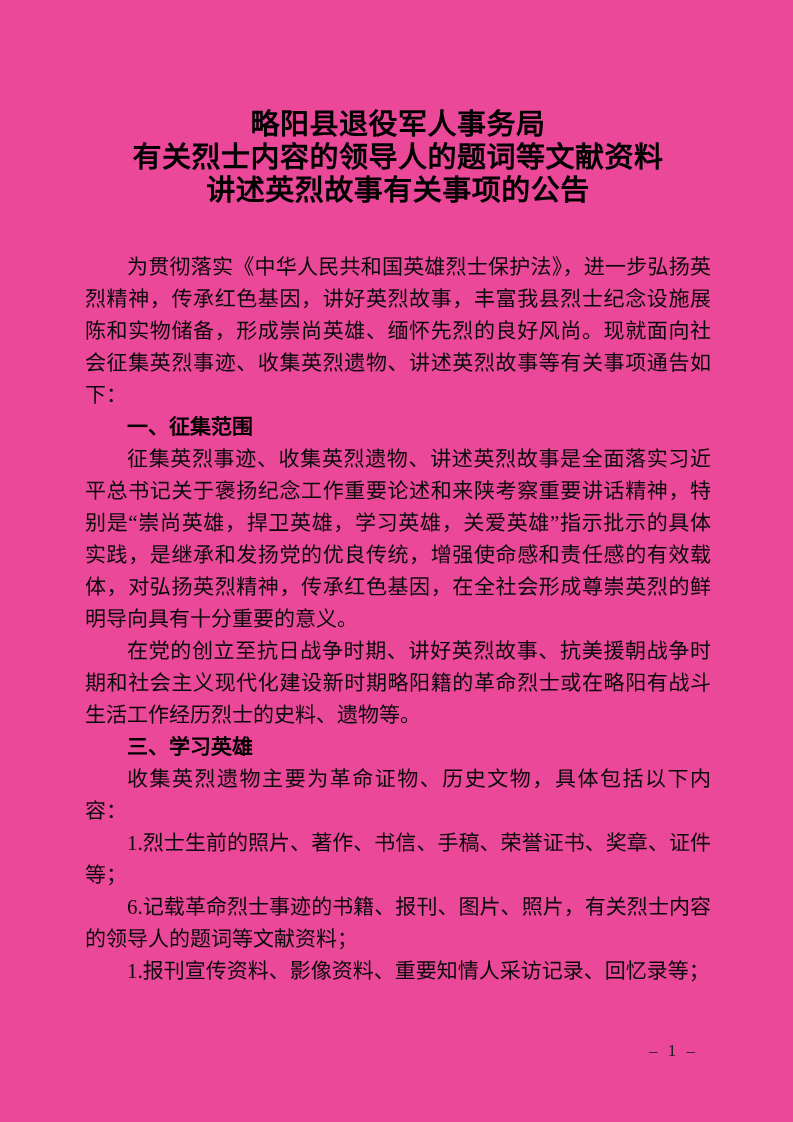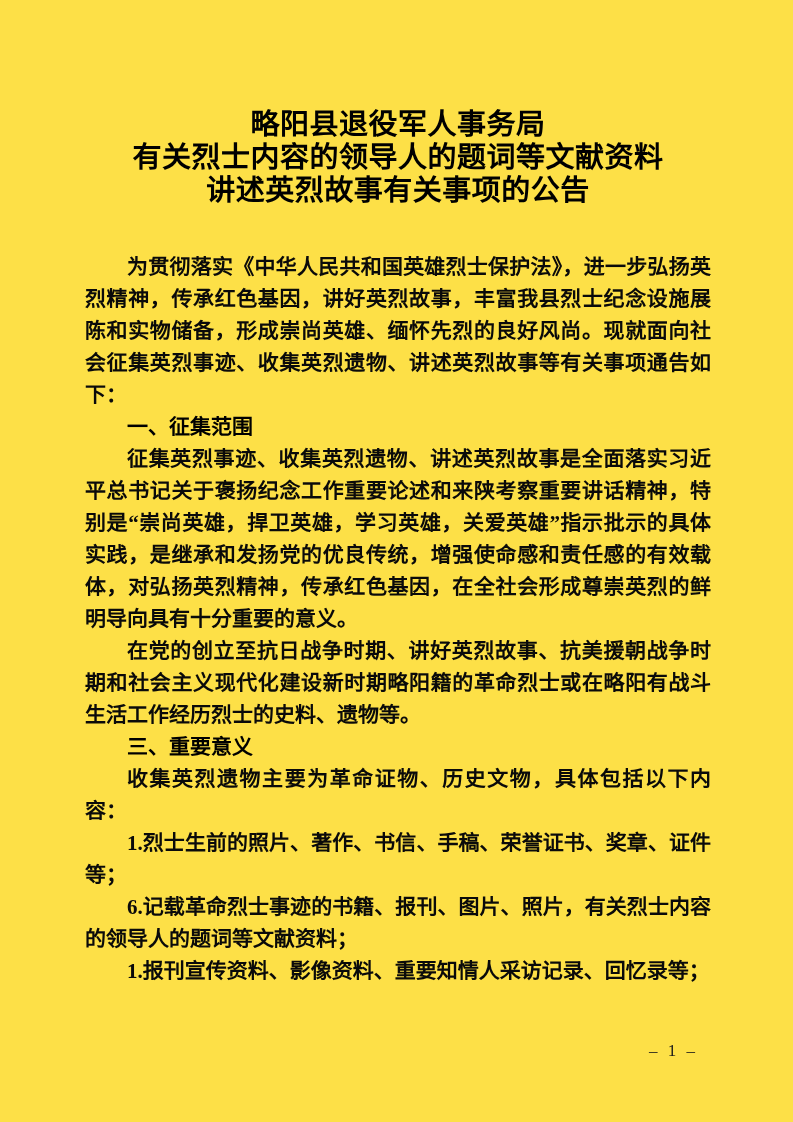--- a/index.html
+++ b/index.html
@@ -4,21 +4,21 @@
 <style>
   html, body {
     margin: 0;
     padding: 0;
     background: #ffffff;
   }
   .page {
     position: relative;
     width: 793px;
     height: 1122px;
-    background: #fde047;
+    background: #ec4899;
     color: #000000;
     overflow: hidden;
     font-family: "Liberation Serif", "DejaVu Serif", serif;
   }
   .content {
     position: absolute;
     left: 85px;
     top: 108px;
     width: 626px;
   }
@@ -36,21 +36,20 @@
     display: block;
   }
   .para {
     margin: 0;
     font-size: 21px;
     line-height: 32px;
     text-align: justify;
     text-justify: inter-ideograph;
     text-indent: 2em;
     color: #0a0a0a;
-    font-weight: bold;
   }
   .section-heading {
     margin: 0;
     font-family: "Liberation Sans", "DejaVu Sans", sans-serif;
     font-weight: bold;
     font-size: 21px;
     line-height: 32px;
     text-indent: 2em;
     color: #000000;
   }
@@ -77,21 +76,21 @@
       <span class="title-line">讲述英烈故事有关事项的公告</span>
     </h1>
 
     <p class="para">为贯彻落实《中华人民共和国英雄烈士保护法》，进一步弘扬英烈精神，传承红色基因，讲好英烈故事，丰富我县烈士纪念设施展陈和实物储备，形成崇尚英雄、缅怀先烈的良好风尚。现就面向社会征集英烈事迹、收集英烈遗物、讲述英烈故事等有关事项通告如下：</p>
 
     <p class="section-heading">一、征集范围</p>
     <p class="para">征集英烈事迹、收集英烈遗物、讲述英烈故事是全面落实习近平总书记关于褒扬纪念工作重要论述和来陕考察重要讲话精神，特别是“崇尚英雄，捍卫英雄，学习英雄，关爱英雄”指示批示的具体实践，是继承和发扬党的优良传统，增强使命感和责任感的有效载体，对弘扬英烈精神，传承红色基因，在全社会形成尊崇英烈的鲜明导向具有十分重要的意义。</p>
 
     <p class="para">在党的创立至抗日战争时期、讲好英烈故事、抗美援朝战争时期和社会主义现代化建设新时期略阳籍的革命烈士或在略阳有战斗生活工作经历烈士的史料、遗物等。</p>
 
-    <p class="section-heading">三、重要意义</p>
+    <p class="section-heading">三、学习英雄</p>
     <p class="para">收集英烈遗物主要为革命证物、历史文物，具体包括以下内容：</p>
     <p class="para">1.烈士生前的照片、著作、书信、手稿、荣誉证书、奖章、证件等；</p>
     <p class="para">6.记载革命烈士事迹的书籍、报刊、图片、照片，有关烈士内容的领导人的题词等文献资料；</p>
     <p class="para">1.报刊宣传资料、影像资料、重要知情人采访记录、回忆录等；</p>
 
   </div>
 
   <div class="page-number">– 1 –</div>
 </div>
 

